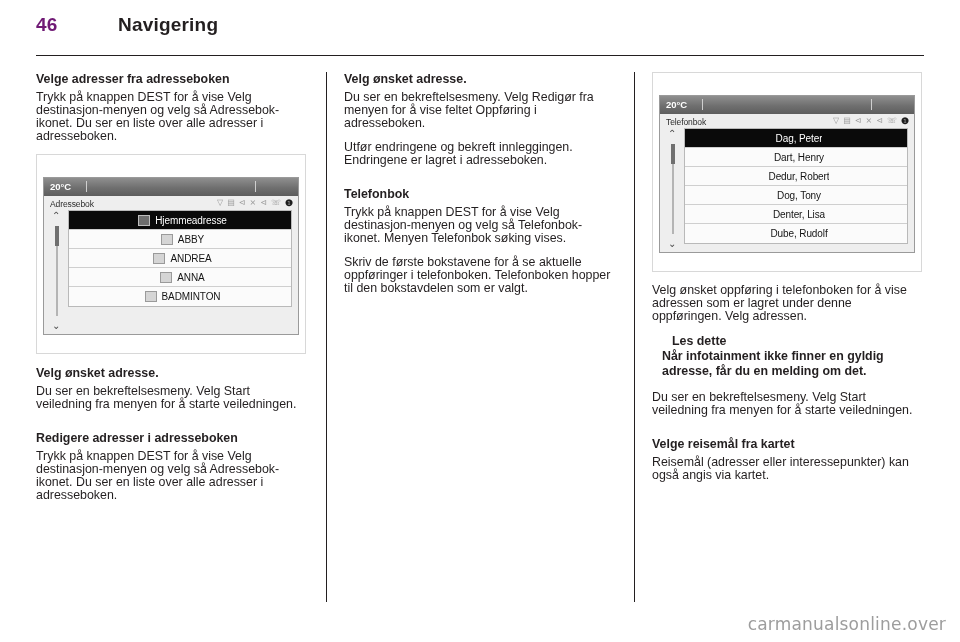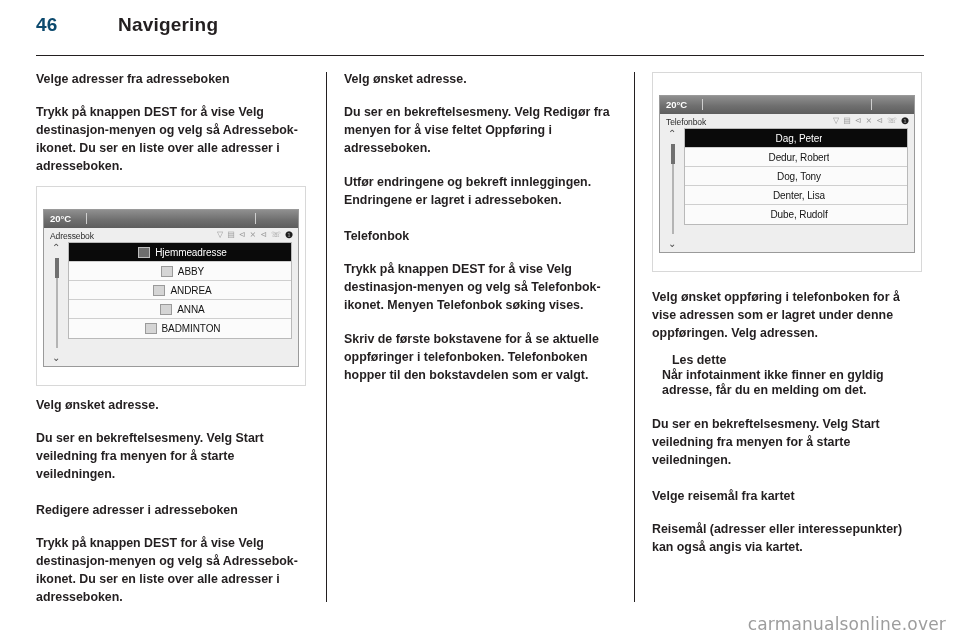--- a/index.html
+++ b/index.html
@@ -25,21 +25,21 @@
     top: 14px;
     width: 888px;
     height: 32px;
   }
   .page-number {
     position: absolute;
     left: 0;
     top: 0;
     font-size: 19px;
     font-weight: bold;
-    color: #0c4a6e;
+    color: #701a75;
     letter-spacing: .2px;
   }
   .page-title {
     position: absolute;
     left: 82px;
     top: 0;
     font-size: 19px;
     font-weight: bold;
     color: #231f20;
     letter-spacing: .2px;
@@ -84,24 +84,24 @@
   
   .h2 {
     font-size: 12.4px;
     font-weight: bold;
     color: #231f20;
     line-height: 15px;
     margin: 0 0 2px 0;
   }
   .para {
     font-size: 12.4px;
-    font-weight: bold;
+    font-weight: normal;
     color: #231f20;
-    line-height: 18px;
-    margin: 16px 0 11px 0;
+    line-height: 13px;
+    margin: 4px 0 11px 0;
     text-align: left;
   }
   .spacer-sm { height: 9px; }
 
   .note {
     margin: 0 0 11px 10px;
   }
   .note-title {
     font-size: 12.4px;
     font-weight: bold;
@@ -428,20 +428,23 @@
               <span class="arrow-up">⌃</span>
               <span class="scroll-track"></span>
               <span class="scroll-thumb"></span>
               <span class="arrow-dn">⌄</span>
             </div>
             <div class="list no-icons">
               <div class="list-row selected">
                 <span class="row-label">Dag, Peter</span>
               </div>
               <div class="list-row">
+                <span class="row-label">Dart, Henry</span>
+              </div>
+              <div class="list-row">
                 <span class="row-label">Dedur, Robert</span>
               </div>
               <div class="list-row">
                 <span class="row-label">Dog, Tony</span>
               </div>
               <div class="list-row">
                 <span class="row-label">Denter, Lisa</span>
               </div>
               <div class="list-row">
                 <span class="row-label">Dube, Rudolf</span>

